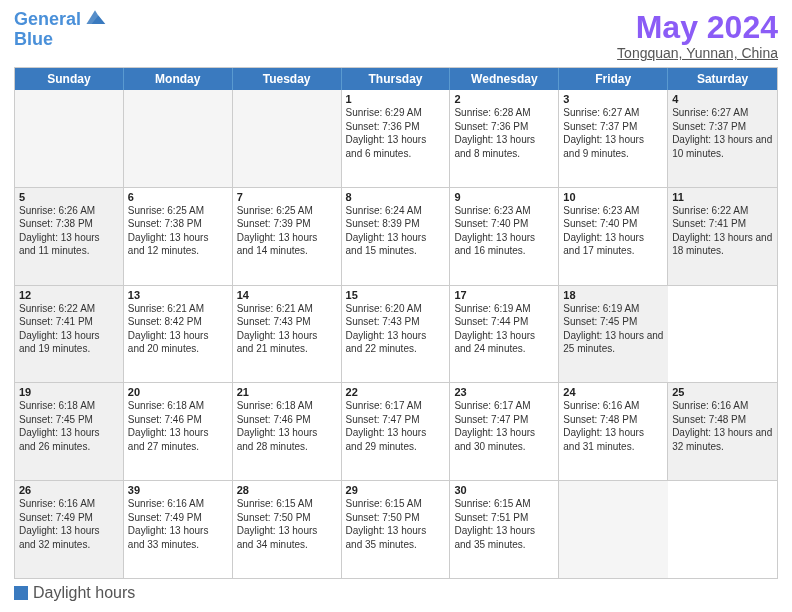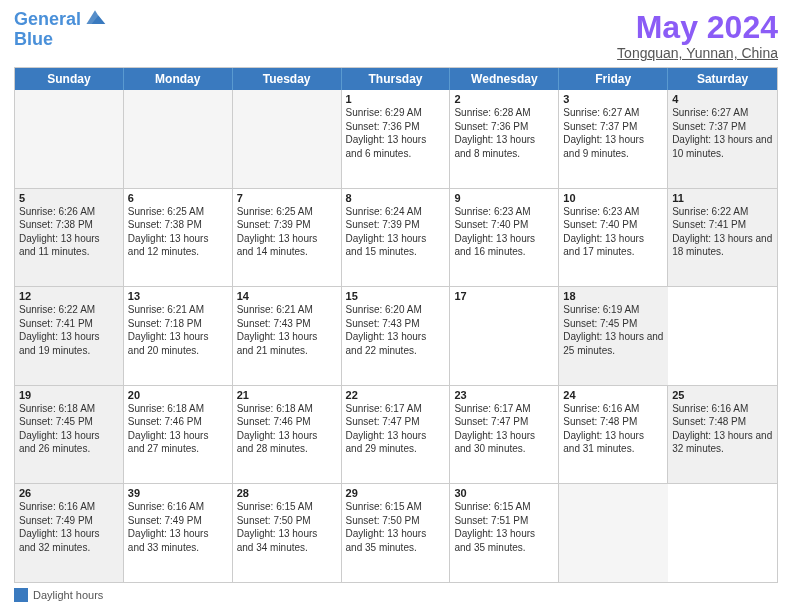--- a/index.html
+++ b/index.html
@@ -109,21 +109,21 @@
     }
     .cell-text {
       font-size: 10px;
       color: #333;
       line-height: 1.35;
     }
     .footer {
       margin-top: 5px;
       display: flex;
       align-items: center;
-      font-size: 11px;
+      font-size: 16px;
       color: #555;
     }
     .legend-box {
       width: 14px;
       height: 14px;
       background: #3a7abf;
       display: inline-block;
       margin-right: 5px;
     }
   </style>
@@ -212,21 +212,21 @@
           <div class="cal-cell">
             <span class="day-num">7</span>
             <div class="cell-text">Sunrise: 6:25 AM
 Sunset: 7:39 PM
 Daylight: 13 hours
 and 14 minutes.</div>
           </div>
           <div class="cal-cell">
             <span class="day-num">8</span>
             <div class="cell-text">Sunrise: 6:24 AM
-Sunset: 7:39 PM
+Sunset: 8:39 PM
 Daylight: 13 hours
 and 15 minutes.</div>
           </div>
           <div class="cal-cell">
             <span class="day-num">9</span>
             <div class="cell-text">Sunrise: 6:23 AM
 Sunset: 7:40 PM
 Daylight: 13 hours
 and 16 minutes.</div>
           </div>
@@ -249,40 +249,44 @@
           <div class="cal-cell shaded">
             <span class="day-num">12</span>
             <div class="cell-text">Sunrise: 6:22 AM
 Sunset: 7:41 PM
 Daylight: 13 hours
 and 19 minutes.</div>
           </div>
           <div class="cal-cell">
             <span class="day-num">13</span>
             <div class="cell-text">Sunrise: 6:21 AM
-Sunset: 7:18 PM
+Sunset: 8:42 PM
 Daylight: 13 hours
 and 20 minutes.</div>
           </div>
           <div class="cal-cell">
             <span class="day-num">14</span>
             <div class="cell-text">Sunrise: 6:21 AM
 Sunset: 7:43 PM
 Daylight: 13 hours
 and 21 minutes.</div>
           </div>
           <div class="cal-cell">
             <span class="day-num">15</span>
             <div class="cell-text">Sunrise: 6:20 AM
 Sunset: 7:43 PM
 Daylight: 13 hours
 and 22 minutes.</div>
           </div>
           <div class="cal-cell">
             <span class="day-num">17</span>
+            <div class="cell-text">Sunrise: 6:19 AM
+Sunset: 7:44 PM
+Daylight: 13 hours
+and 24 minutes.</div>
           </div>
           <div class="cal-cell shaded">
             <span class="day-num">18</span>
             <div class="cell-text">Sunrise: 6:19 AM
 Sunset: 7:45 PM
 Daylight: 13 hours
 and 25 minutes.</div>
           </div>
         </div>
         <div class="cal-row">

